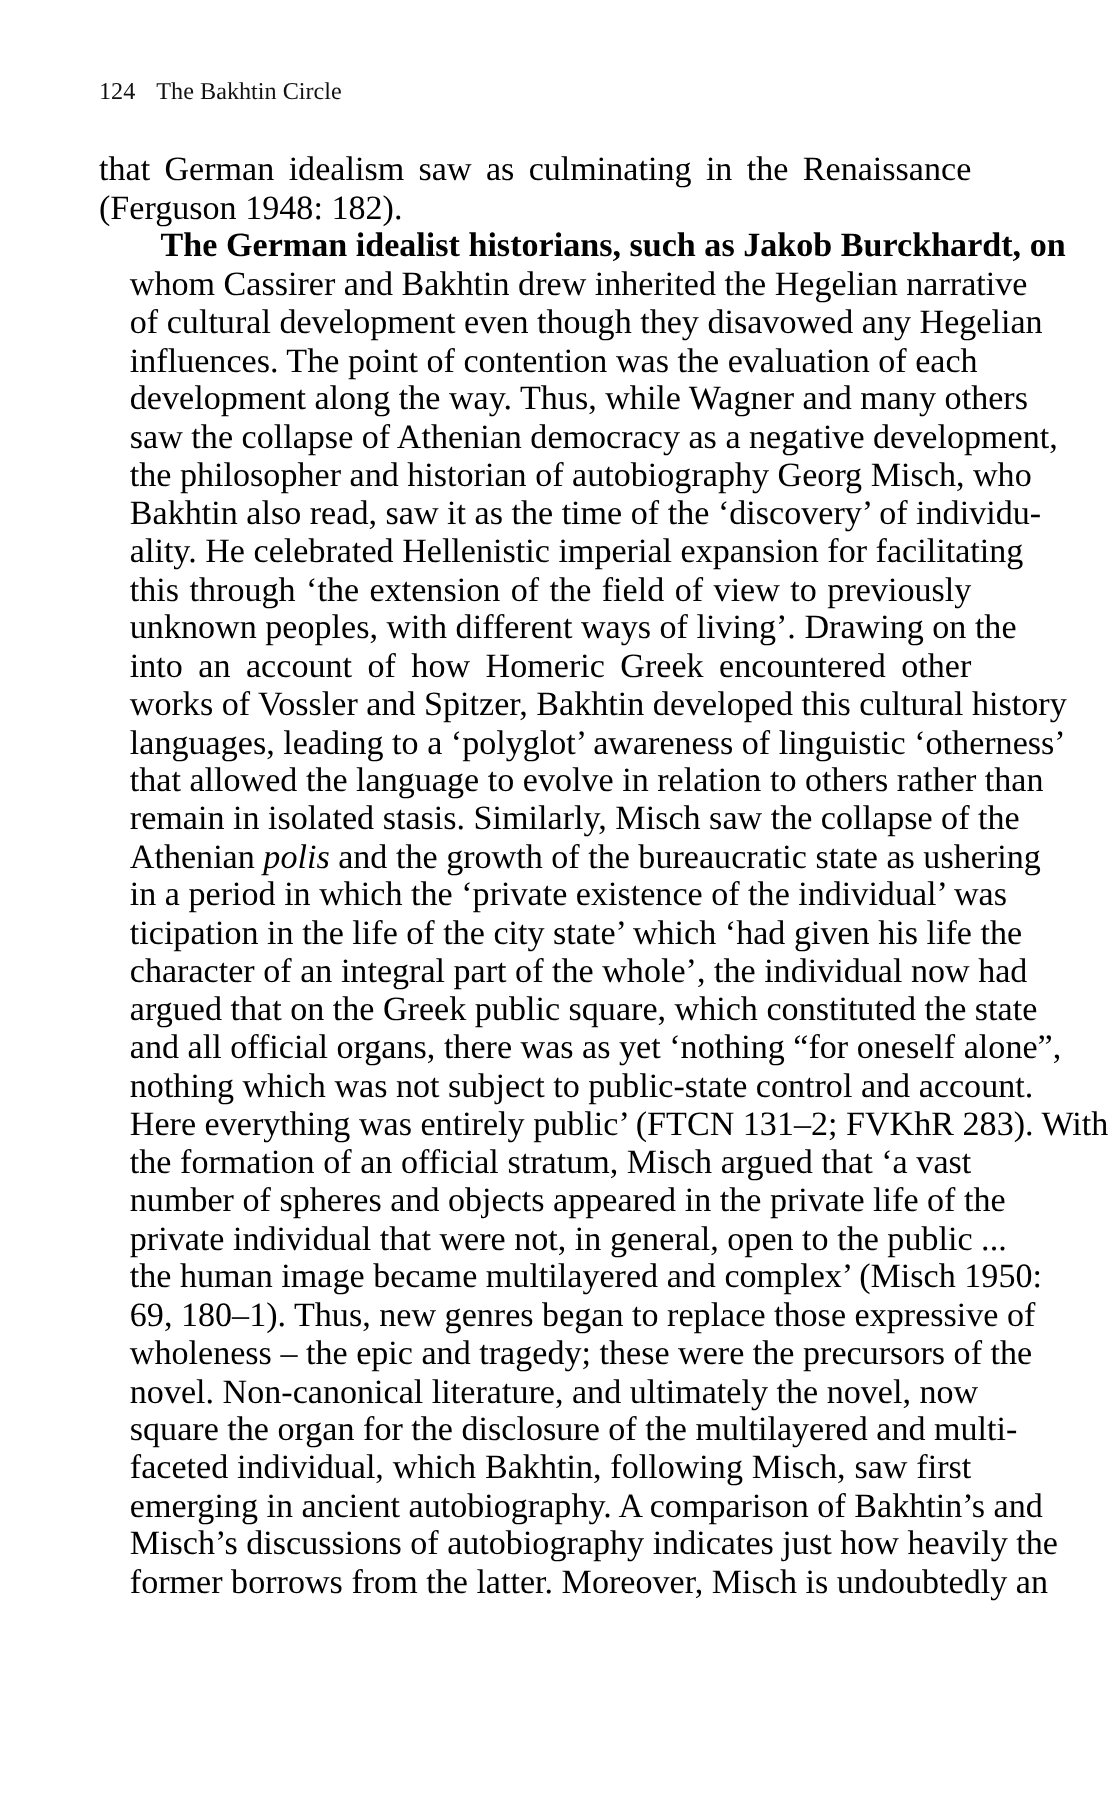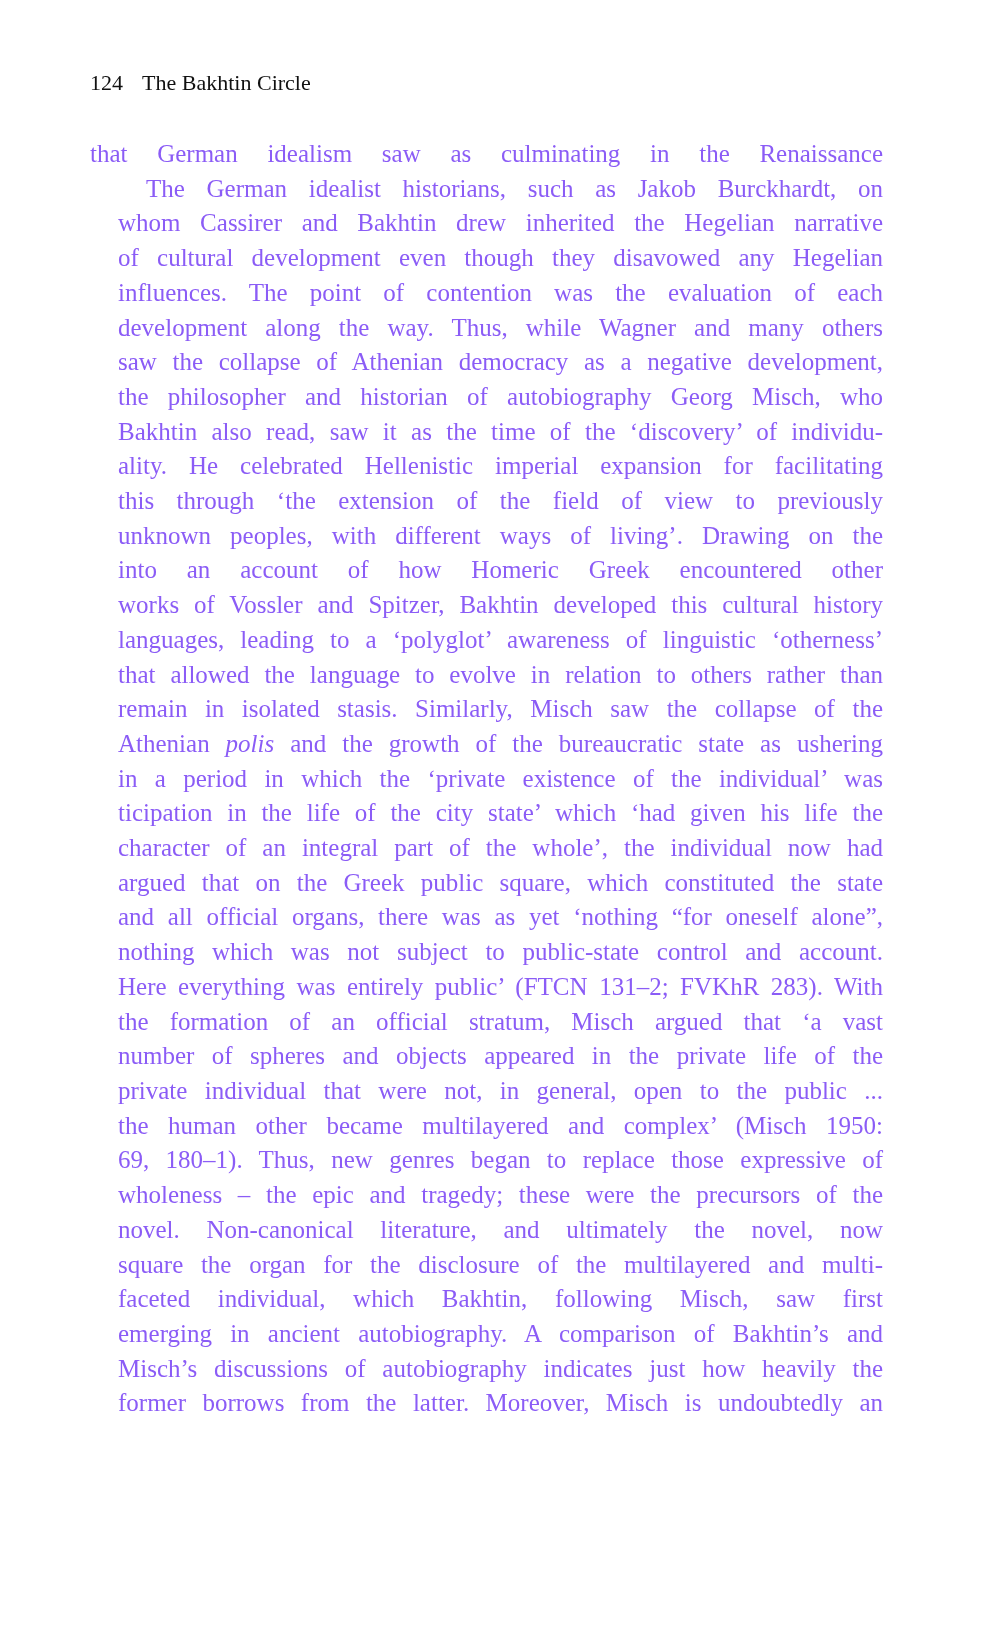--- a/index.html
+++ b/index.html
@@ -7,43 +7,44 @@
     .page { position: absolute; left: 0; top: 0; width: 1008px; height: 1631px; background: #fff; }
     .running-head {
       position: absolute; left: 90px; top: 70px;
       font-family: "Liberation Serif", "DejaVu Serif", serif;
       font-size: 22px; color: #111;
     }
     .running-head .page-number { margin-right: 14px; }
     .body-text {
       position: absolute; left: 90px; top: 137px; width: 793px;
       font-family: "Liberation Serif", "DejaVu Serif", serif;
-      font-size: 25px; line-height: 34.7px; color: #8b5cf6;
+      font-size: 31px; line-height: 34.7px; color: #000000;
     }
     .para { margin: 0; text-align: justify; }
     .para.indent { text-indent: 28px; }
     .line { display: block; text-align: justify; text-align-last: justify; white-space: nowrap; }
     .line.last { text-align-last: left; }
     em { }
   </style>
 </head>
 <body>
 
 <div class="page">
   <div class="running-head">
     <span class="page-number">124</span>
     <span class="running-title">The Bakhtin Circle</span>
   </div>
 
   <div class="body-text" id="body-text">
       <div class="para">
         <span class="line">that German idealism saw as culminating in the Renaissance</span>
+        <span class="line last">(Ferguson 1948: 182).</span>
       </div>
       <div class="para indent">
-        <span class="line" style="padding-left: 28px;">The German idealist historians, such as Jakob Burckhardt, on</span>
+        <span class="line" style="padding-left: 28px; font-weight: bold;">The German idealist historians, such as Jakob Burckhardt, on</span>
         <span class="line">whom Cassirer and Bakhtin drew inherited the Hegelian narrative</span>
         <span class="line">of cultural development even though they disavowed any Hegelian</span>
         <span class="line">influences. The point of contention was the evaluation of each</span>
         <span class="line">development along the way. Thus, while Wagner and many others</span>
         <span class="line">saw the collapse of Athenian democracy as a negative development,</span>
         <span class="line">the philosopher and historian of autobiography Georg Misch, who</span>
         <span class="line">Bakhtin also read, saw it as the time of the ‘discovery’ of individu-</span>
         <span class="line">ality. He celebrated Hellenistic imperial expansion for facilitating</span>
         <span class="line">this through ‘the extension of the field of view to previously</span>
         <span class="line">unknown peoples, with different ways of living’. Drawing on the</span>
@@ -56,21 +57,21 @@
         <span class="line">in a period in which the ‘private existence of the individual’ was</span>
         <span class="line">ticipation in the life of the city state’ which ‘had given his life the</span>
         <span class="line">character of an integral part of the whole’, the individual now had</span>
         <span class="line">argued that on the Greek public square, which constituted the state</span>
         <span class="line">and all official organs, there was as yet ‘nothing “for oneself alone”,</span>
         <span class="line">nothing which was not subject to public-state control and account.</span>
         <span class="line">Here everything was entirely public’ (FTCN 131–2; FVKhR 283). With</span>
         <span class="line">the formation of an official stratum, Misch argued that ‘a vast</span>
         <span class="line">number of spheres and objects appeared in the private life of the</span>
         <span class="line">private individual that were not, in general, open to the public ...</span>
-        <span class="line">the human other became multilayered and complex’ (Misch 1950:</span>
+        <span class="line">the human image became multilayered and complex’ (Misch 1950:</span>
         <span class="line">69, 180–1). Thus, new genres began to replace those expressive of</span>
         <span class="line">wholeness – the epic and tragedy; these were the precursors of the</span>
         <span class="line">novel. Non-canonical literature, and ultimately the novel, now</span>
         <span class="line">square the organ for the disclosure of the multilayered and multi-</span>
         <span class="line">faceted individual, which Bakhtin, following Misch, saw first</span>
         <span class="line">emerging in ancient autobiography. A comparison of Bakhtin’s and</span>
         <span class="line">Misch’s discussions of autobiography indicates just how heavily the</span>
         <span class="line">former borrows from the latter. Moreover, Misch is undoubtedly an</span>
       </div>
     </div>

